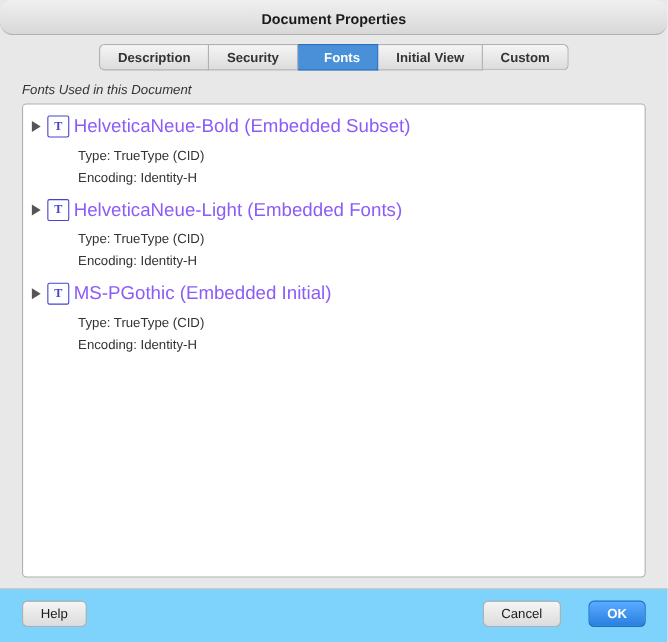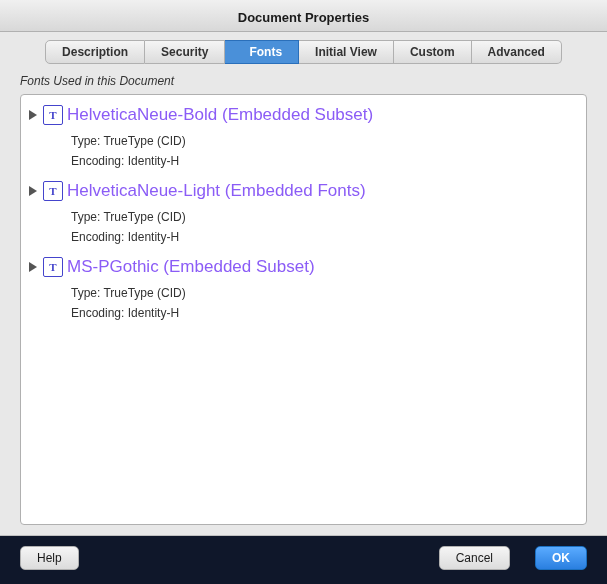--- a/index.html
+++ b/index.html
@@ -13,20 +13,21 @@
       flex-direction: column;
     }
     .title-bar {
       text-align: center;
       padding: 10px 16px 6px;
       font-size: 13px;
       font-weight: 600;
       color: #1a1a1a;
       background: linear-gradient(to bottom, #f0f0f0, #d8d8d8);
       border-bottom: 1px solid #b0b0b0;
+      border-radius: 12px;
     }
     .tab-bar {
       display: flex;
       justify-content: center;
       padding: 8px 0 0;
       background: #e8e8e8;
       gap: 0;
     }
     .tab {
       padding: 4px 16px;
@@ -118,21 +119,21 @@
     .font-detail-row {
       font-size: 12px;
       color: #333;
       padding: 3px 0;
     }
     .footer {
       display: flex;
       justify-content: space-between;
       align-items: center;
       padding: 10px 20px 14px;
-      background: #0f172a;
+      background: #7dd3fc;
       border-top: 1px solid #c0c0c0;
     }
     .btn {
       padding: 4px 16px;
       font-size: 12px;
       border-radius: 5px;
       cursor: pointer;
       border: 1px solid #b0b0b0;
       background: linear-gradient(to bottom, #f5f5f5, #dcdcdc);
       color: #1a1a1a;
@@ -155,21 +156,20 @@
   <span>Document Properties</span>
 </div>
 
 <div class="tab-bar">
 
 <div class="tab">Description</div>
     <div class="tab">Security</div>
     <div class="tab active">Fonts</div>
     <div class="tab">Initial View</div>
     <div class="tab">Custom</div>
-    <div class="tab">Advanced</div>
   </div>
 
 <div class="main-content">
   <div class="section-label">Fonts Used in this Document</div>
   <div class="fonts-panel">
 
   <div class="font-entry">
         <div class="font-header">
           <div class="triangle"></div>
           <div class="font-icon">T</div>
@@ -188,21 +188,21 @@
         </div>
         <div class="font-details">
           <div class="font-detail-row">Type: TrueType (CID)</div>
           <div class="font-detail-row">Encoding: Identity-H</div>
         </div>
       </div>
       <div class="font-entry">
         <div class="font-header">
           <div class="triangle"></div>
           <div class="font-icon">T</div>
-          <span class="font-name">MS-PGothic (Embedded Subset)</span>
+          <span class="font-name">MS-PGothic (Embedded Initial)</span>
         </div>
         <div class="font-details">
           <div class="font-detail-row">Type: TrueType (CID)</div>
           <div class="font-detail-row">Encoding: Identity-H</div>
         </div>
       </div>
     </div>
 </div>
 
 <div class="footer">

